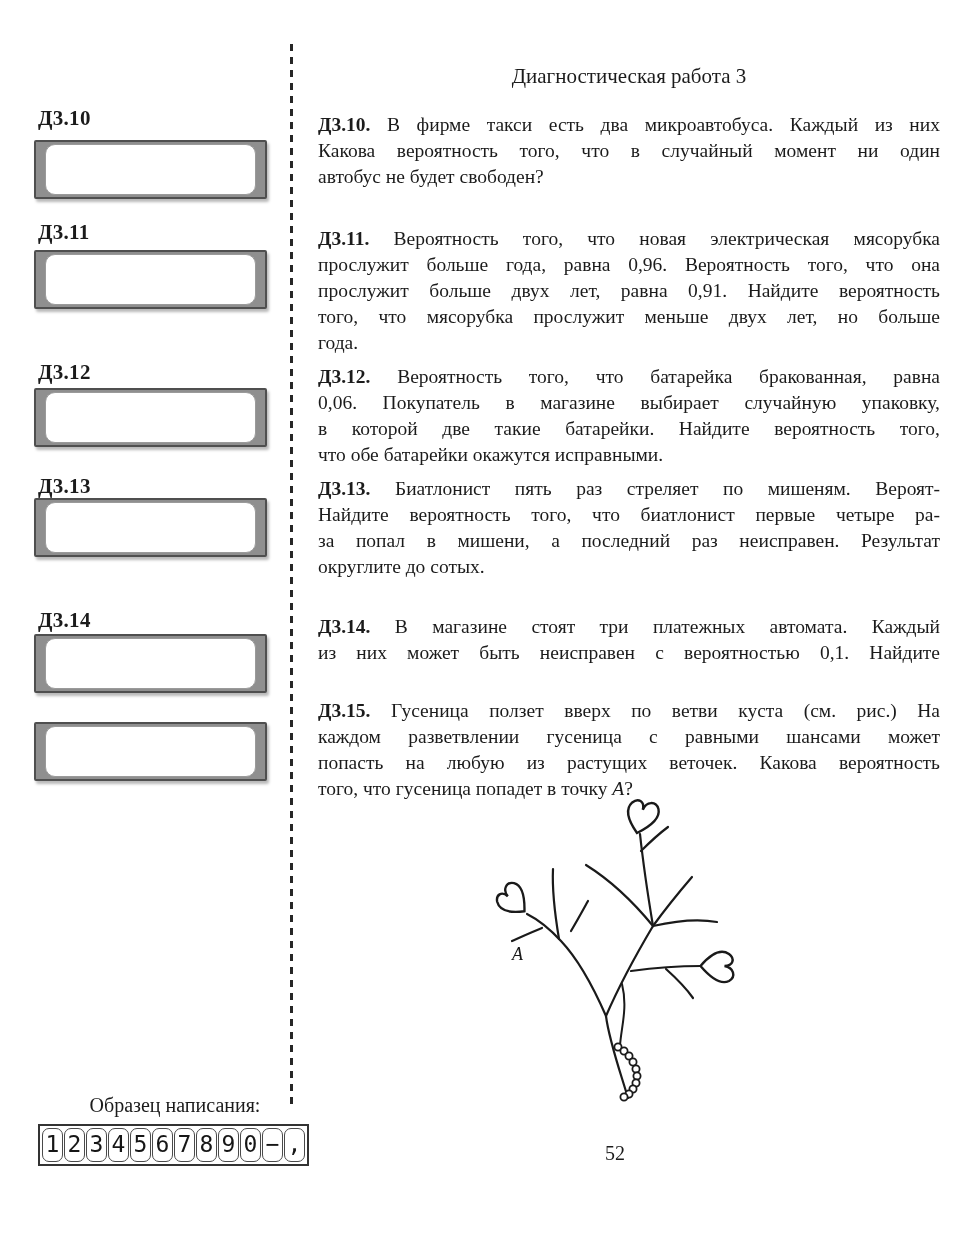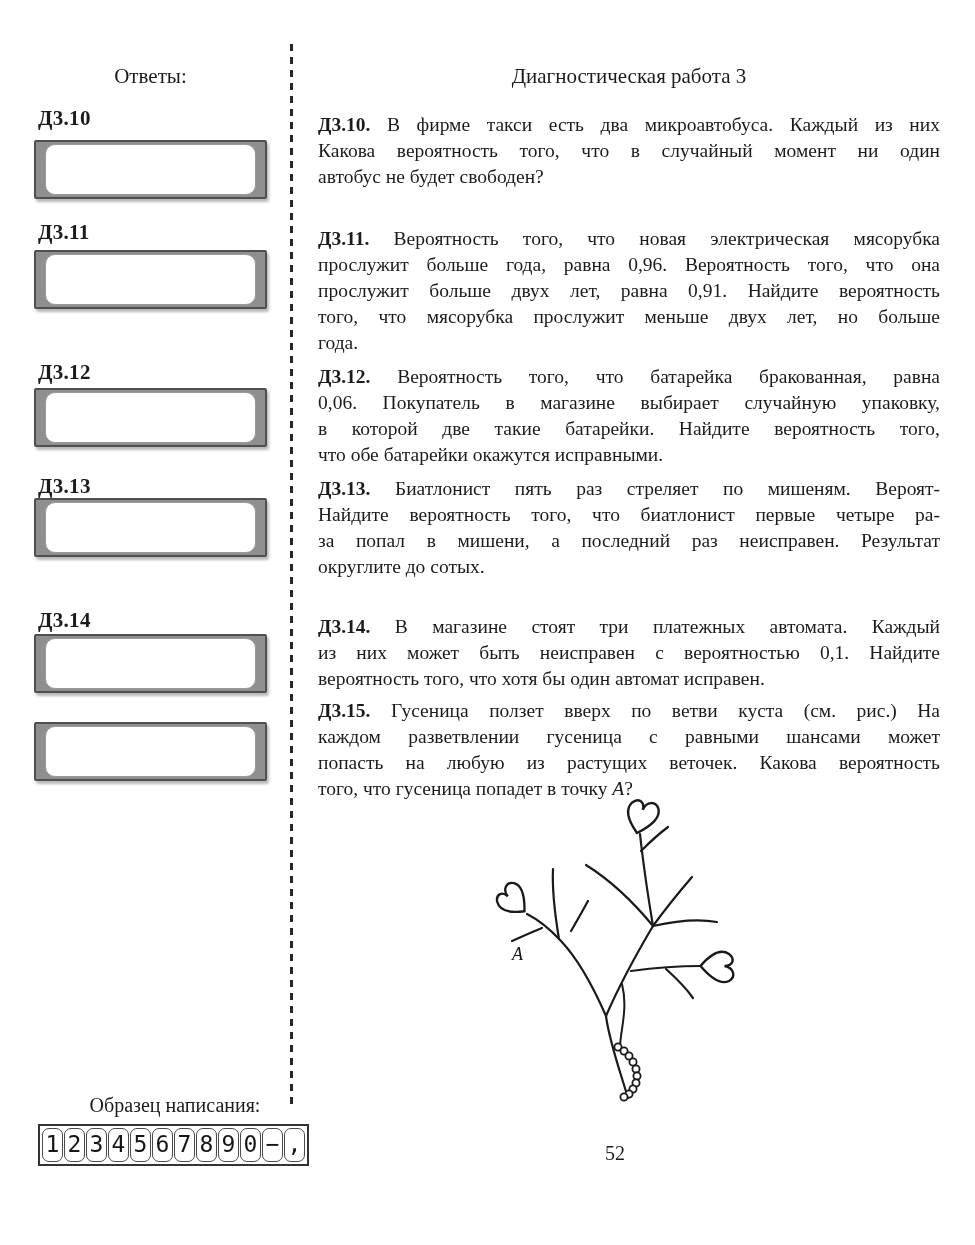--- a/index.html
+++ b/index.html
@@ -68,21 +68,20 @@
   .page-number{
     position:absolute; left:565px; top:1142px; width:100px;
     text-align:center; font-size:20px;
   }
 </style>
 </head>
 <body>
 
 <div class="page">
 
-  <div class="answers-title">Ответы:</div>
   <div>
       <div class="ans-label" style="top: 106px;">Д3.10</div>
       <div class="ans-box" style="top: 140px;">
         <div class="ans-inner"></div>
       </div>
       <div class="ans-label" style="top: 220px;">Д3.11</div>
       <div class="ans-box" style="top: 250px;">
         <div class="ans-inner"></div>
       </div>
       <div class="ans-label" style="top: 360px;">Д3.12</div>
@@ -127,21 +126,20 @@
       </div>
       <div class="problem" style="top: 476px;">
         <div class="pline"><span class="pnum">Д3.13. </span>Биатлонист пять раз стреляет по мишеням. Вероят-</div>
         <div class="pline">Найдите вероятность того, что биатлонист первые четыре ра-</div>
         <div class="pline">за попал в мишени, а последний раз неисправен. Результат</div>
         <div class="pline last">округлите до сотых.</div>
       </div>
       <div class="problem" style="top: 614px;">
         <div class="pline"><span class="pnum">Д3.14. </span>В магазине стоят три платежных автомата. Каждый</div>
         <div class="pline">из них может быть неисправен с вероятностью 0,1. Найдите</div>
-        <div class="pline last">вероятность того, что хотя бы один автомат исправен.</div>
       </div>
       <div class="problem" style="top: 698px;">
         <div class="pline"><span class="pnum">Д3.15. </span>Гусеница ползет вверх по ветви куста (см. рис.) На</div>
         <div class="pline">каждом разветвлении гусеница с равными шансами может</div>
         <div class="pline">попасть на любую из растущих веточек. Какова вероятность</div>
         <div class="pline last">того, что гусеница попадет в точку <i>А</i>?</div>
       </div>
     </div>
 
   <svg class="figure-svg" width="360" height="315" viewBox="430 790 360 315" fill="none" stroke="#1a1a1a" stroke-width="2.2" stroke-linecap="round">

